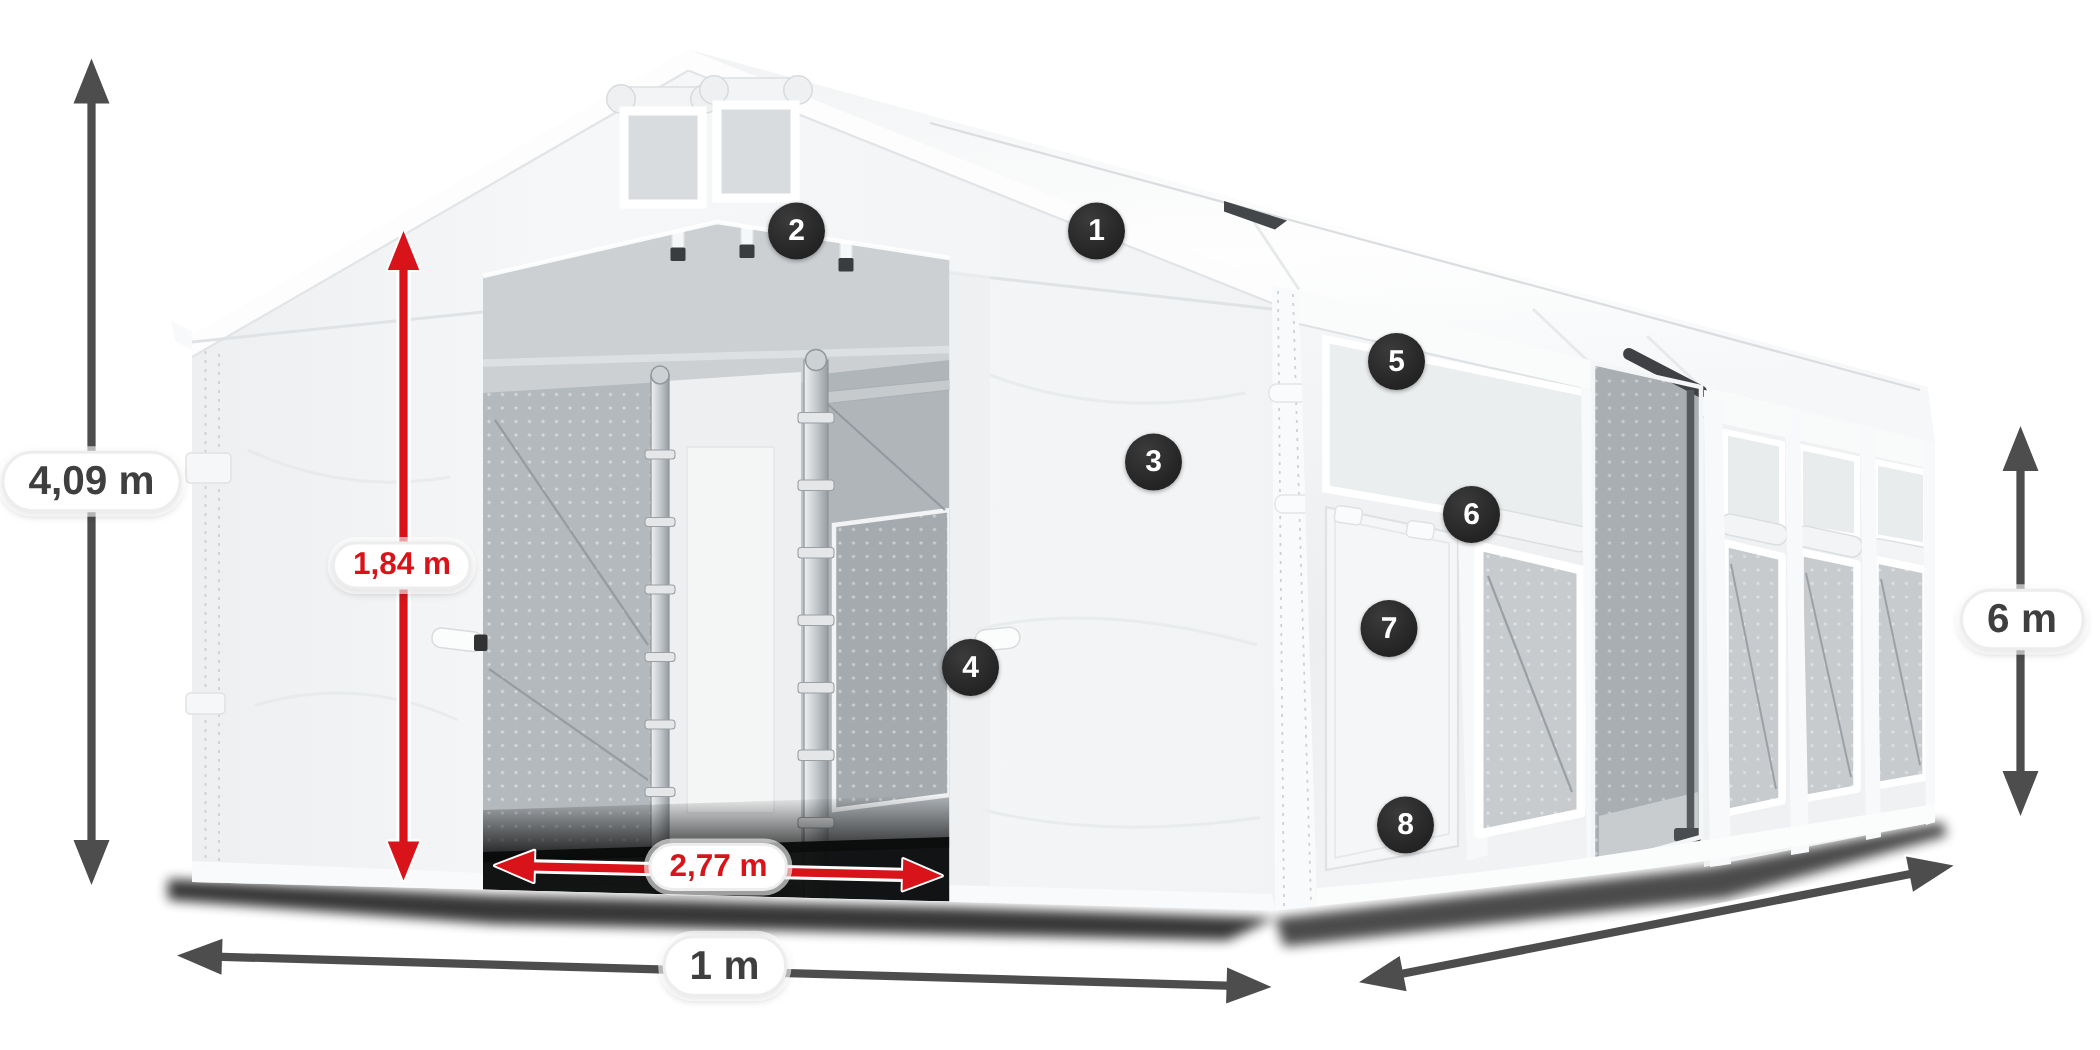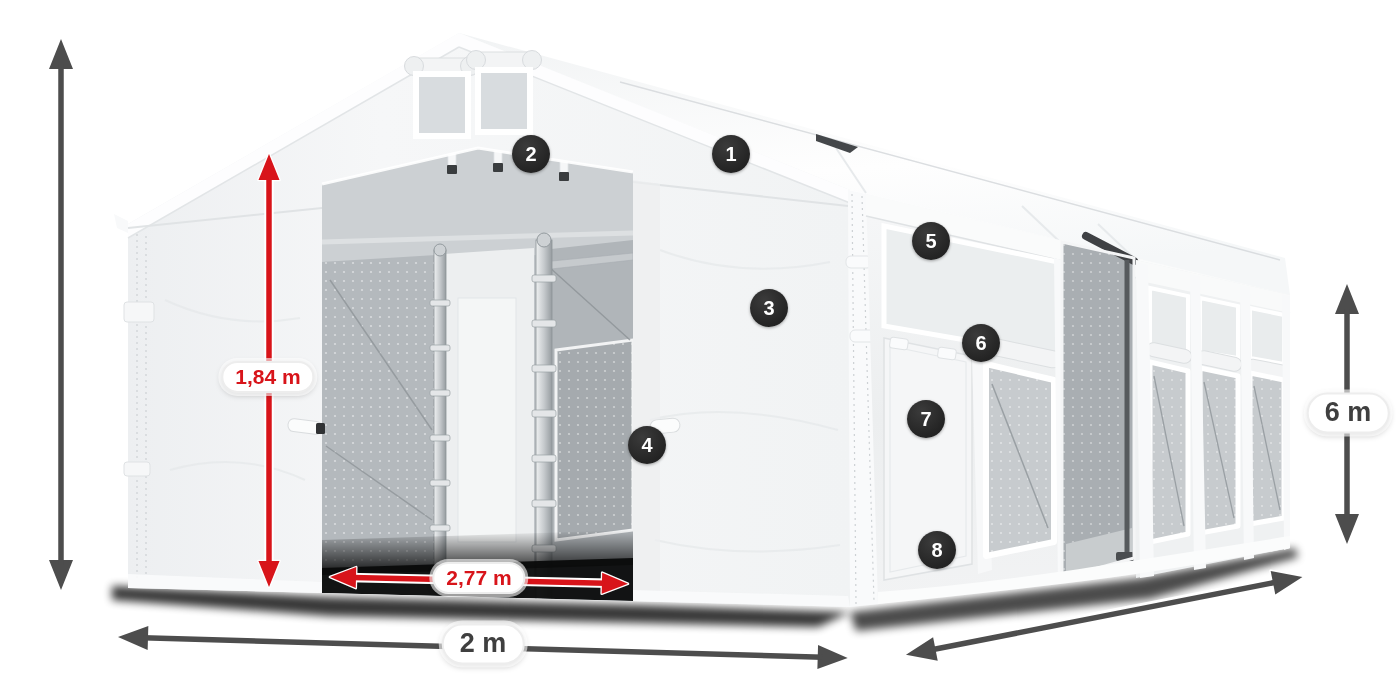--- a/index.html
+++ b/index.html
@@ -282,23 +282,24 @@
     </g>
 
     <g transform="translate(1347,283) rotate(90)">
       <line x1="22" y1="0" x2="240" y2="0" stroke="#ffffff" stroke-width="11" stroke-linecap="round"></line>
       <path d="M1,0 L31,-12 L31,12 Z M261,0 L231,-12 L231,12 Z" fill="#4d4d4d" stroke="#ffffff" stroke-width="3" stroke-linejoin="round" paint-order="stroke"></path>
       <line x1="26" y1="0" x2="236" y2="0" stroke="#4d4d4d" stroke-width="5.5"></line>
     </g>
   </g>
 </svg>
 
+  <div class="dim-label" style="left:61px;top:321px">4,09 m</div>
   <div class="dim-label red" style="left:268px;top:377px">1,84 m</div>
   <div class="dim-label red" style="left:479px;top:578px">2,77 m</div>
-  <div class="dim-label" style="left:483px;top:644px">2 m</div>
+  <div class="dim-label" style="left:483px;top:644px">1 m</div>
   <div class="dim-label" style="left:1348px;top:413px">6 m</div>
 
   <div class="badge" style="left:731px;top:154px">1</div>
   <div class="badge" style="left:531px;top:154px">2</div>
   <div class="badge" style="left:769px;top:308px">3</div>
   <div class="badge" style="left:647px;top:445px">4</div>
   <div class="badge" style="left:931px;top:241px">5</div>
   <div class="badge" style="left:981px;top:343px">6</div>
   <div class="badge" style="left:926px;top:419px">7</div>
   <div class="badge" style="left:937px;top:550px">8</div>

